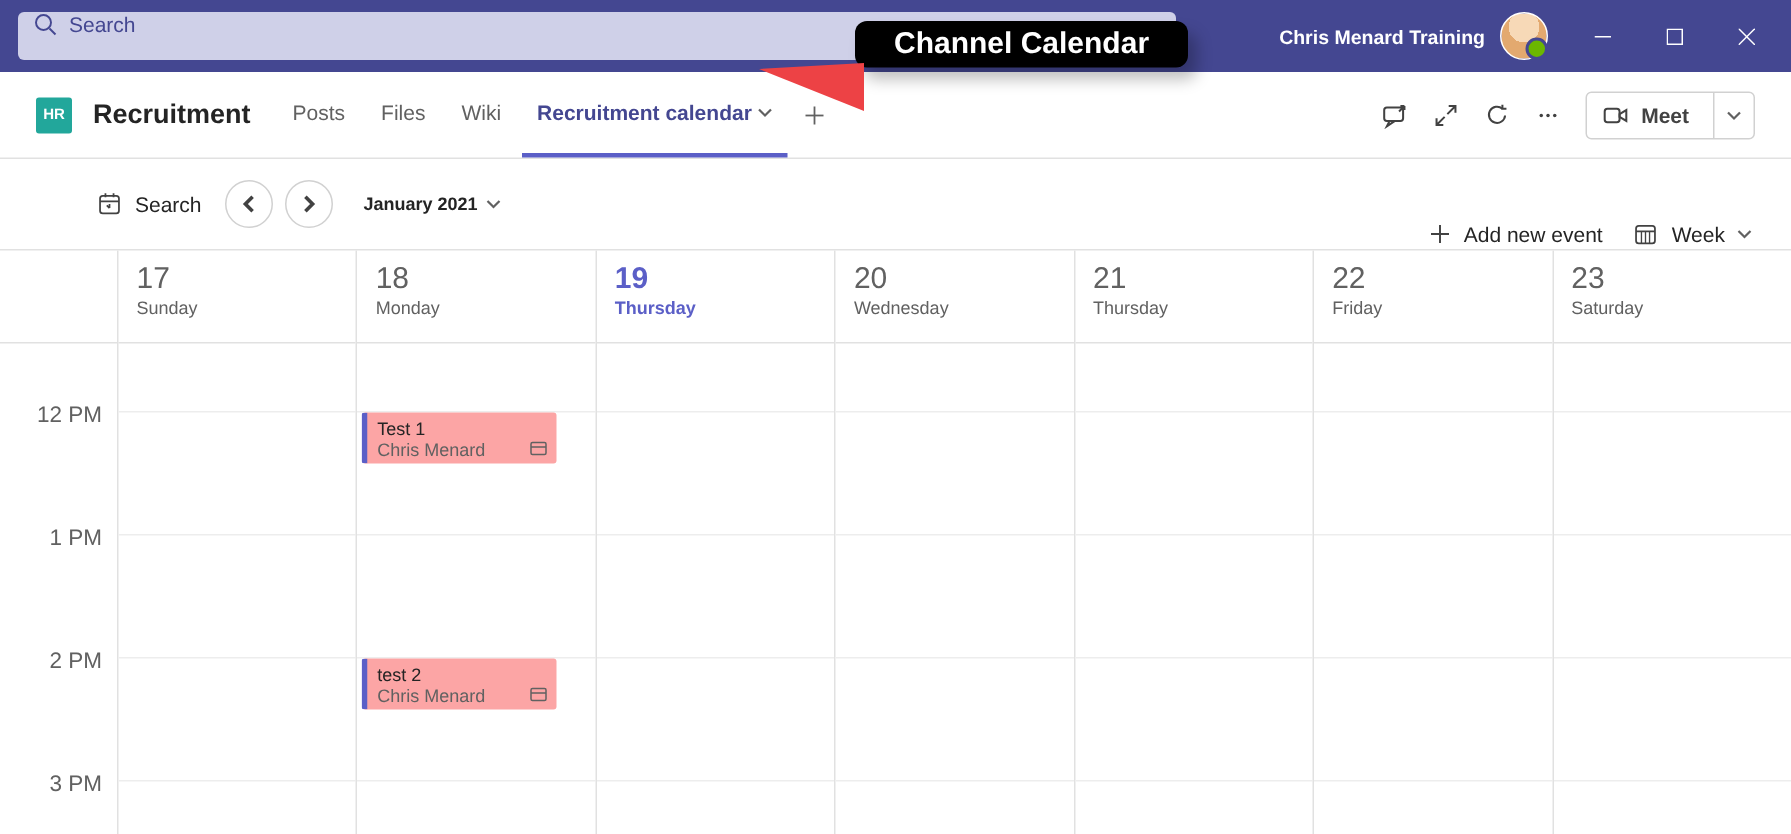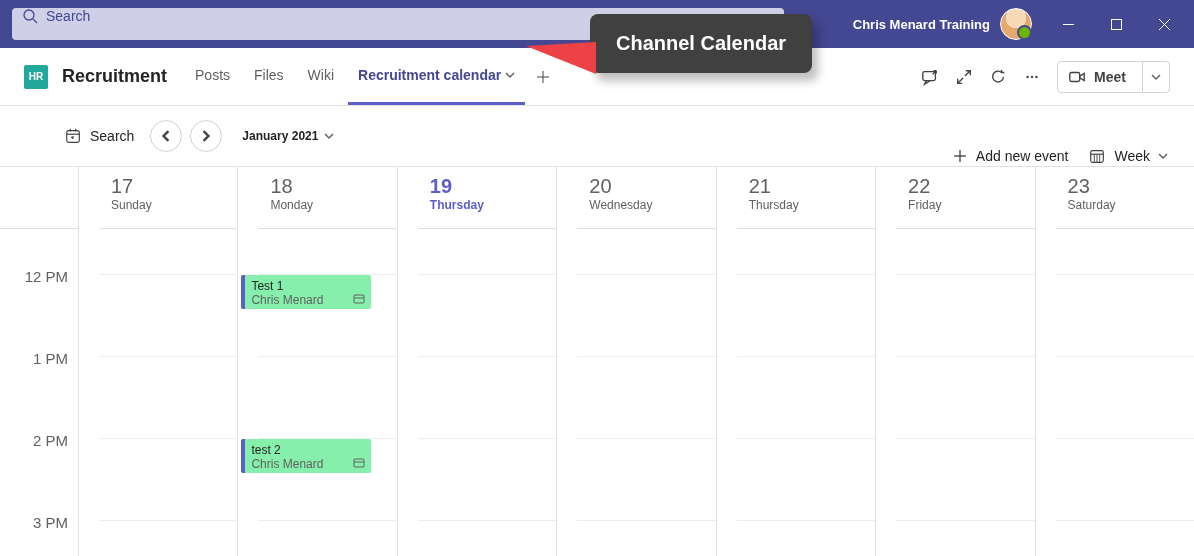--- a/index.html
+++ b/index.html
@@ -145,49 +145,49 @@
   .timecol .header-spacer{ height:62px; border-bottom:1px solid #e1e1e1;}
   .hour {
     height:82px; position:relative;
     border-bottom:1px solid transparent;
   }
   .hour span{
     position:absolute; top:-7px; right:10px;
     font-size:15px; color:#616161;
   }
   .daycols { flex:1; display:flex;}
-  .daycol { flex:1; border-left:1px solid #e1e1e1; position:relative;padding-left:20px;}
+  .daycol { flex:1; border-left:1px solid #e1e1e1; position:relative;}
   .dayhead {
     height:62px; border-bottom:1px solid #e1e1e1;
     padding: 8px 12px;
   }
   .dayhead .num { font-size:20px; color:#616161;}
   .dayhead .name{ font-size:12px; color:#616161;}
   .daycol.today .num, .daycol.today .name { color:#5b5fc7; font-weight:600;}
   .slot { height:82px; border-bottom:1px solid #ededed;}
   .event {
     position:absolute; left:3px; right:3px;
-    background:#86efac;
+    background:#fca5a5;
     border-left:4px solid #5b5fc7;
     border-radius:2px;
     padding:4px 6px;
     font-size:12px;
     color:#424242;
   }
   .event .title{ color:#242424; }
   .event .org{ color:#616161; }
   .ev-icn{ position:absolute; right:6px; bottom:4px; }
 
   
   .callout {
     position:absolute;
-    left: 590px; top: 14px;
-    background:#404040;
+    left: 570px; top: 14px;
+    background:#000000;
     color:#fff; font-weight:700; font-size:20px;
-    padding: 18px 26px;
+    padding: 4px 26px;
     border-radius:8px;
     box-shadow: 6px 8px 10px rgba(0,0,0,.25);
     z-index: 50;
   }
   .callout::before{
     content:"";
     position:absolute;
     left:-64px; top:28px;
     width:0;height:0;
     border-top: 4px solid transparent;

